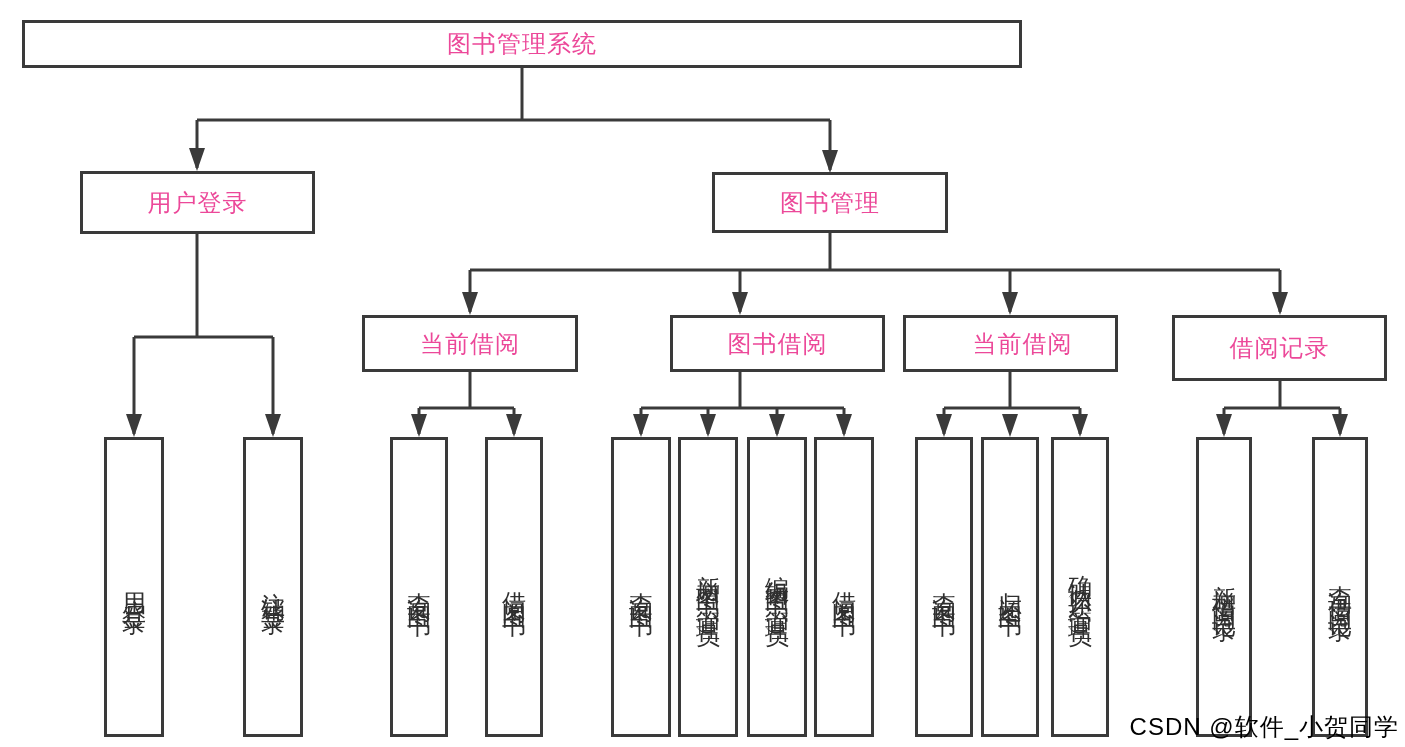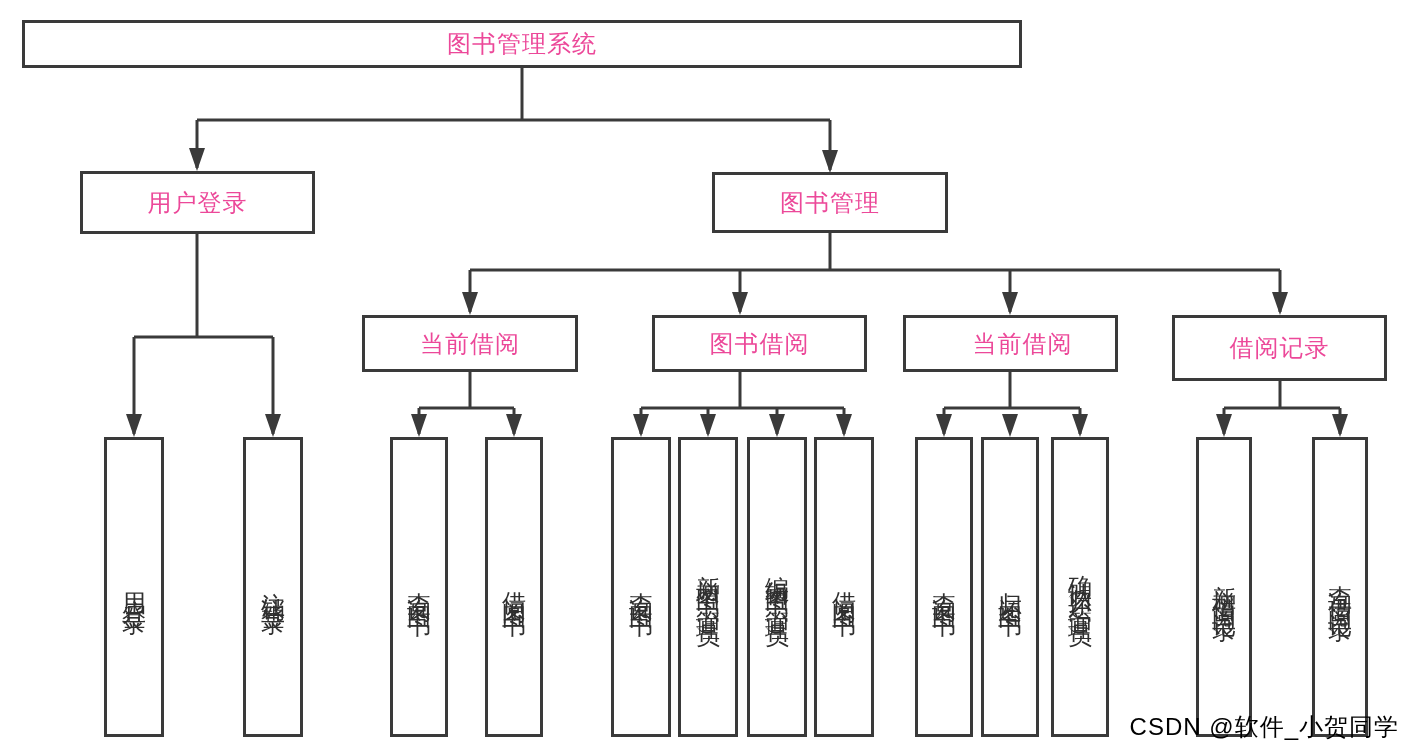--- a/index.html
+++ b/index.html
@@ -147,21 +147,21 @@
   <div class="hbox" style="left:80px; top:171px; width:235px; height:63px;">
     <span>用户登录</span>
   </div>
   <div class="hbox" style="left:712px; top:172px; width:236px; height:61px;">
     <span>图书管理</span>
   </div>
 
   <div class="hbox" style="left:362px; top:315px; width:216px; height:57px;">
     <span>当前借阅</span>
   </div>
-  <div class="hbox" style="left:652px; top:315px; width:215px; height:57px;">
+  <div class="hbox" style="left:670px; top:315px; width:215px; height:57px;">
     <span>图书借阅</span>
   </div>
   <div class="hbox" style="left:903px; top:315px; width:215px; height:57px;padding-left:24px;">
     <span>当前借阅</span>
   </div>
   <div class="hbox" style="left:1172px; top:315px; width:215px; height:66px;">
     <span>借阅记录</span>
   </div>
 
   <div class="leaf" style="left:104px; top:437px; width:60px; height:300px;">

